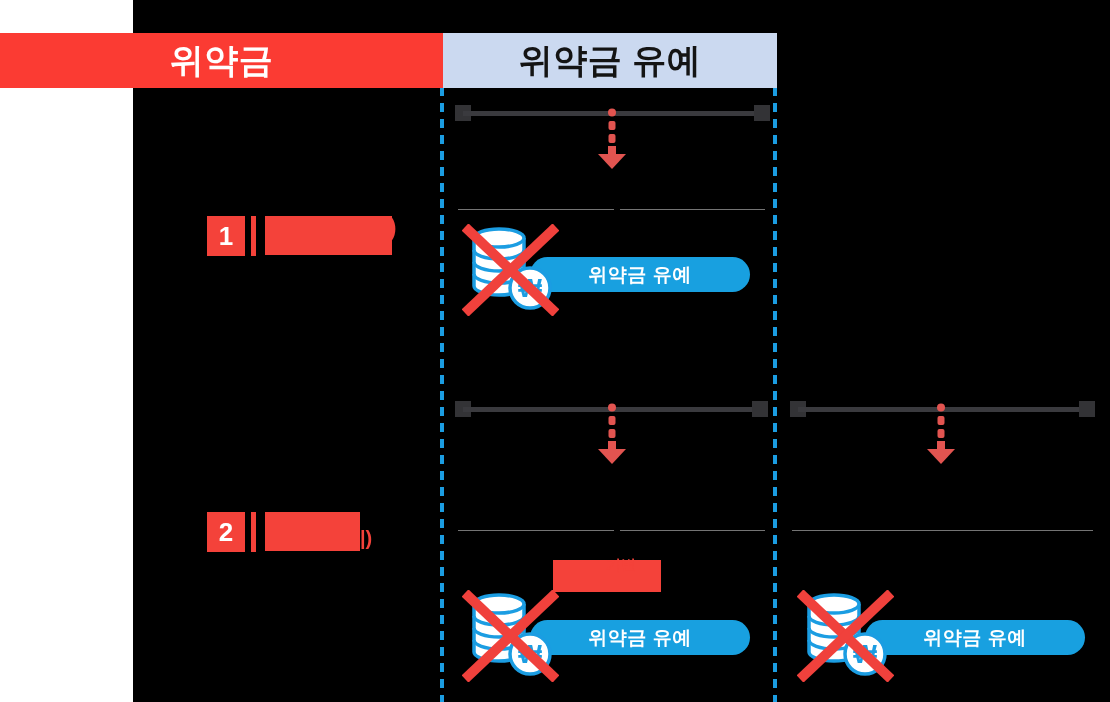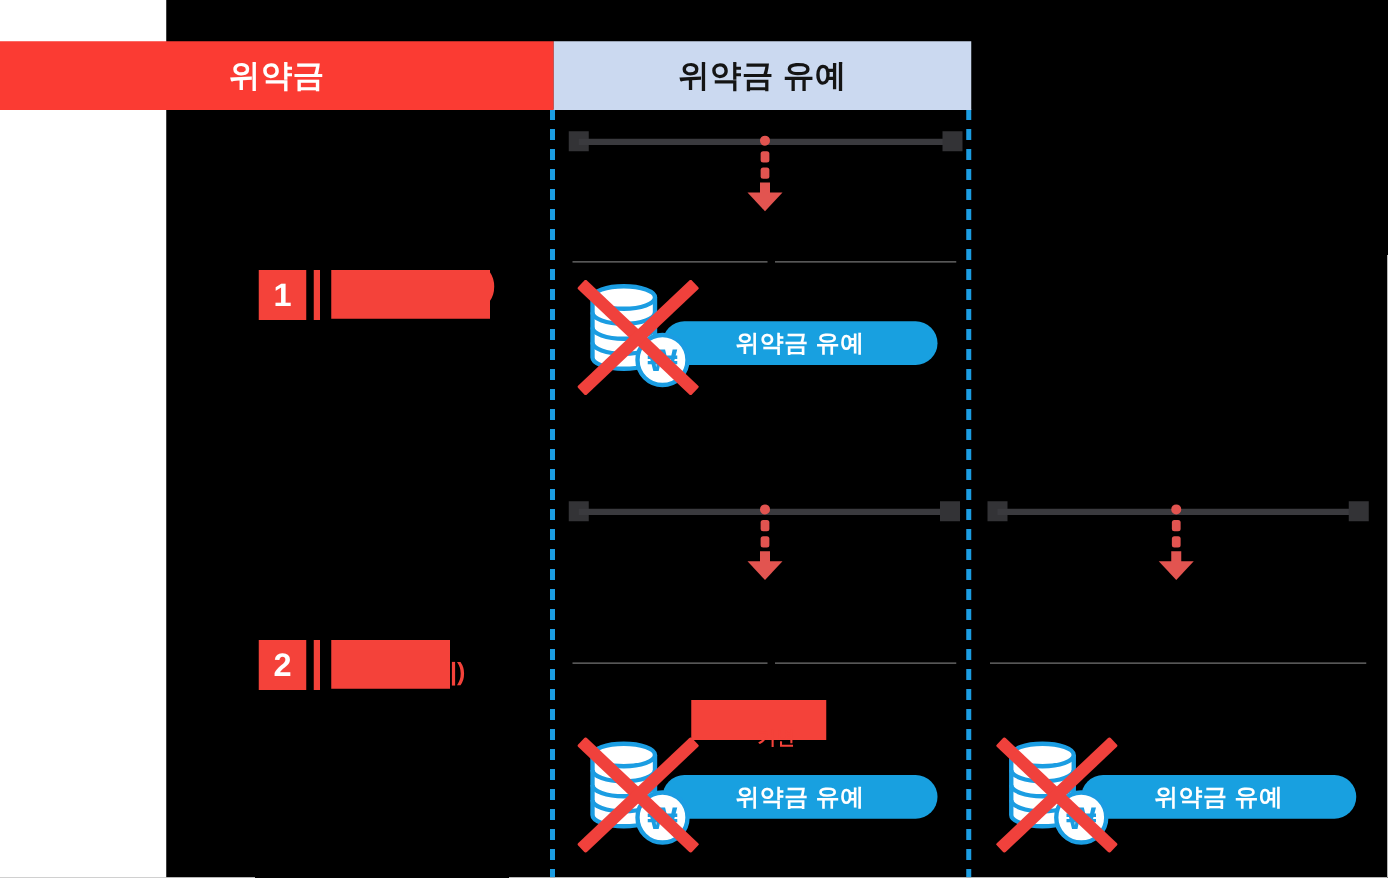--- a/index.html
+++ b/index.html
@@ -3,21 +3,21 @@
 <meta charset="utf-8">
 <style>
   html,body{margin:0;padding:0;background:#ffffff;}
   .stage{position:relative;width:1110px;height:702px;background:#ffffff;overflow:hidden;
          font-family:"Liberation Sans",sans-serif;}
   .abs{position:absolute;}
   .panel{left:133px;top:0;width:977px;height:702px;background:#000000;}
   .vdash{width:4px;top:87px;height:615px;z-index:2;
          background:repeating-linear-gradient(180deg,#1B9DE2 0 9px,transparent 9px 16px);}
   .banner{height:55px;display:flex;align-items:center;justify-content:center;
-          font-size:25px;font-weight:600;z-index:3;letter-spacing:0.5px;}
+          font-size:34px;font-weight:600;z-index:3;letter-spacing:0.5px;}
   .banner-red{background:#FB3B33;color:#ffffff;}
   .banner-blue{background:#CBD9F0;color:#141414;}
   .timeline{z-index:3;}
   .tl-cap{position:absolute;top:0;width:16px;height:16px;background:#333336;}
   .tl-bar{position:absolute;top:6px;left:8px;right:8px;height:5px;background:#3A3A3E;}
   .sep{height:1px;background:#747474;z-index:3;}
   .badge{width:38px;height:40px;background:#F4423A;color:#ffffff;font-size:26px;font-weight:700;
          display:flex;align-items:center;justify-content:center;z-index:3;}
   .badge-divider{width:5px;background:#F4423A;z-index:3;}
   .redact{background:#F4423A;z-index:4;}
@@ -126,21 +126,21 @@
 
   <div class="abs badge" style="left:207px;top:512px;">
     <span>2</span>
   </div>
   <div class="abs badge-divider" style="left:251px;top:512px;height:40px;"></div>
   <div class="abs redact" style="left:265px;top:512px;width:95px;height:39px;"></div>
   <div class="abs frag" style="left:360px;top:527px;font-size:20px;">|)</div>
 
   <div class="abs frag" style="left:597px;top:554px;font-size:22px;">금</div>
   <div class="abs redact" style="left:553px;top:560px;width:108px;height:32px;"></div>
-  <div class="abs frag frag-over" style="left:606px;top:581px;font-size:15px;">기변</div>
+  <div class="abs frag frag-over" style="left:606px;top:556px;font-size:15px;">기변</div>
 
   <div class="abs pill" style="left:530px;top:620px;">
     <span>위약금 유예</span>
   </div>
   <svg class="abs icon-wrap" style="left:462px;top:590px;" viewBox="0 0 97 92">
     <g>
       <path d="M12,14 L12,62 A25,9 0 0 0 62,62 L62,14" fill="#ffffff" stroke="#1B9DE2" stroke-width="3.5"></path>
       <ellipse cx="37" cy="14" rx="25" ry="9" fill="#ffffff" stroke="#1B9DE2" stroke-width="3.5"></ellipse>
       <path d="M12,26 a25,9 0 0 0 50,0" fill="none" stroke="#1B9DE2" stroke-width="3.5"></path>
       <path d="M12,38 a25,9 0 0 0 50,0" fill="none" stroke="#1B9DE2" stroke-width="3.5"></path>

